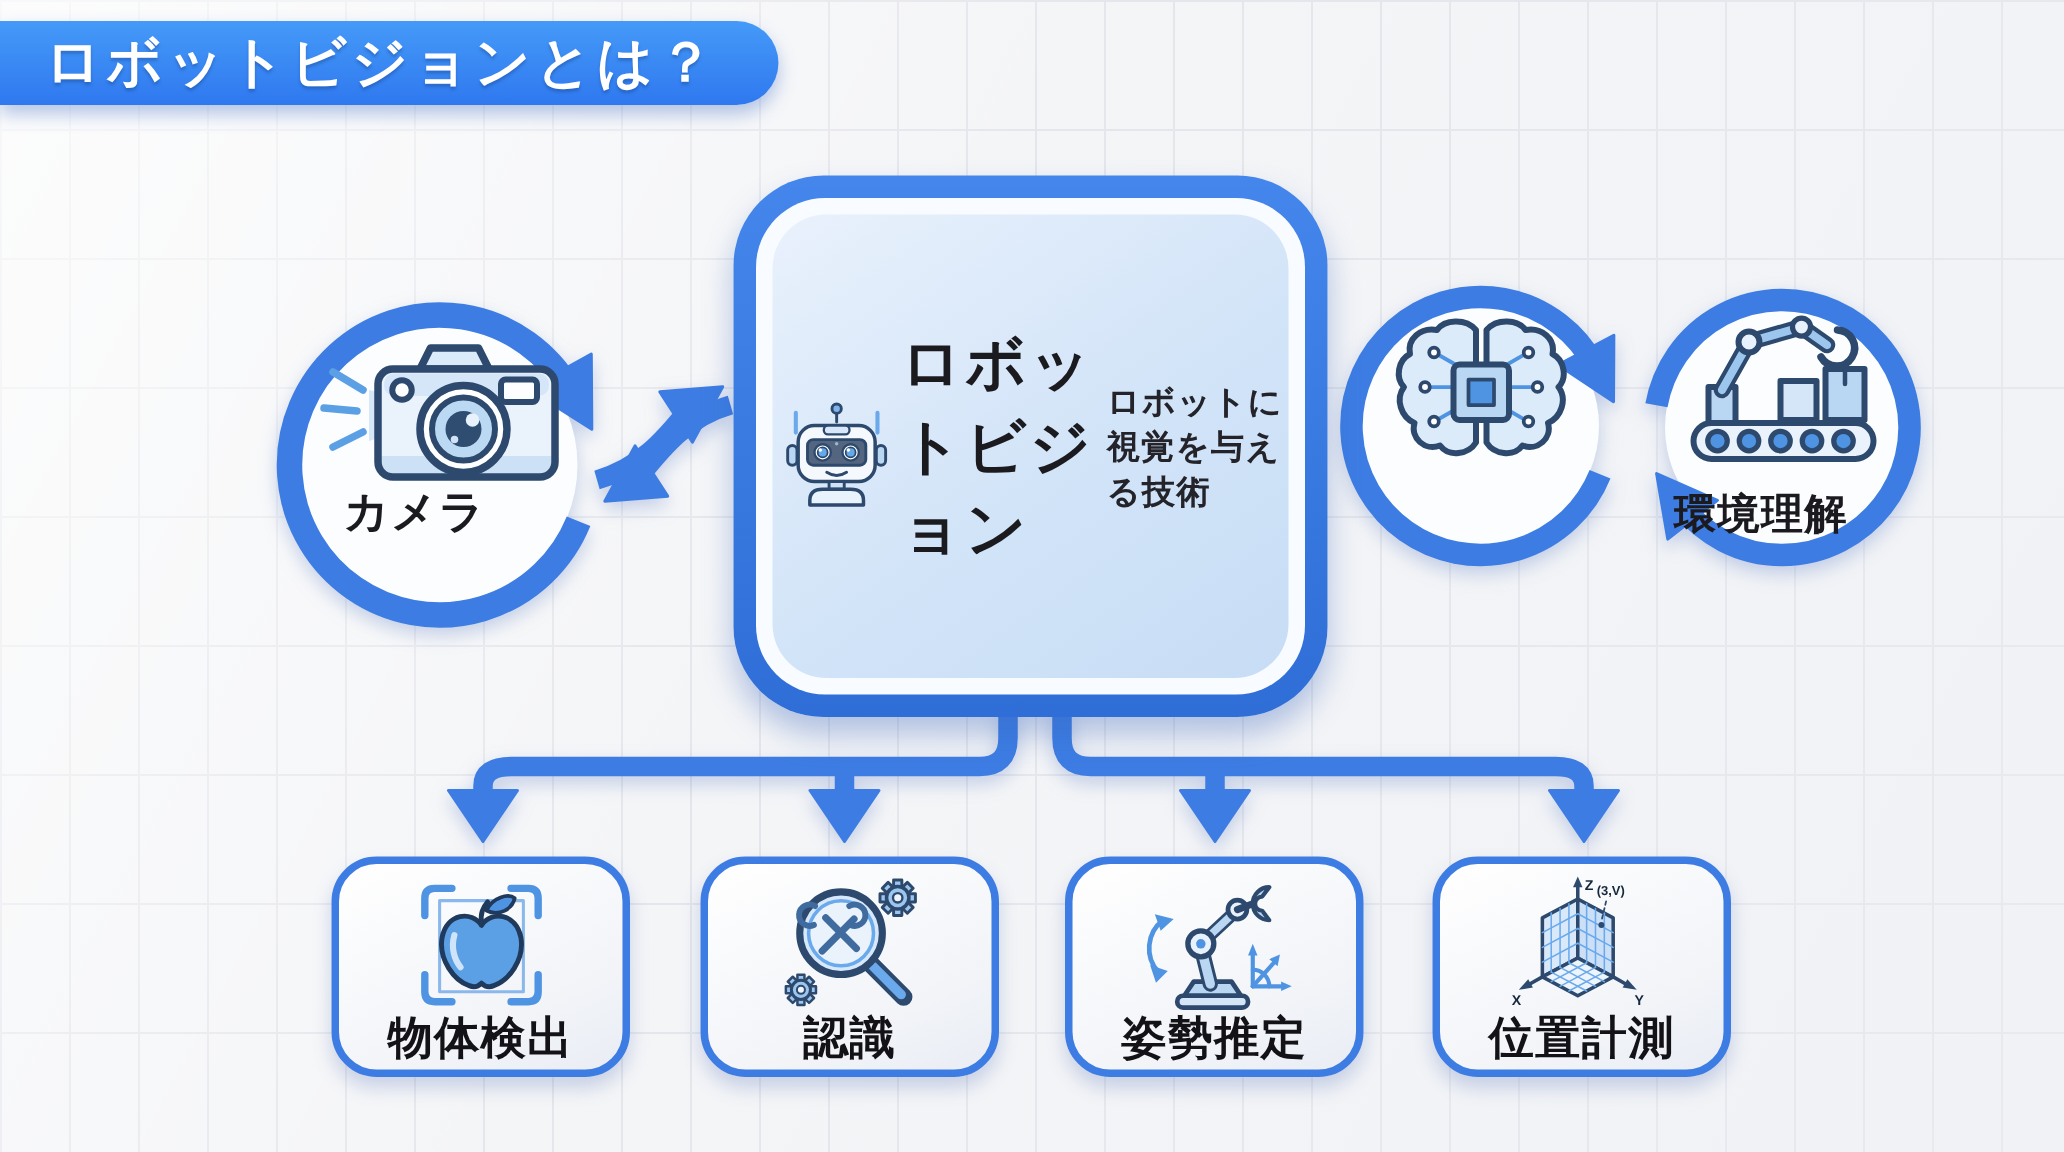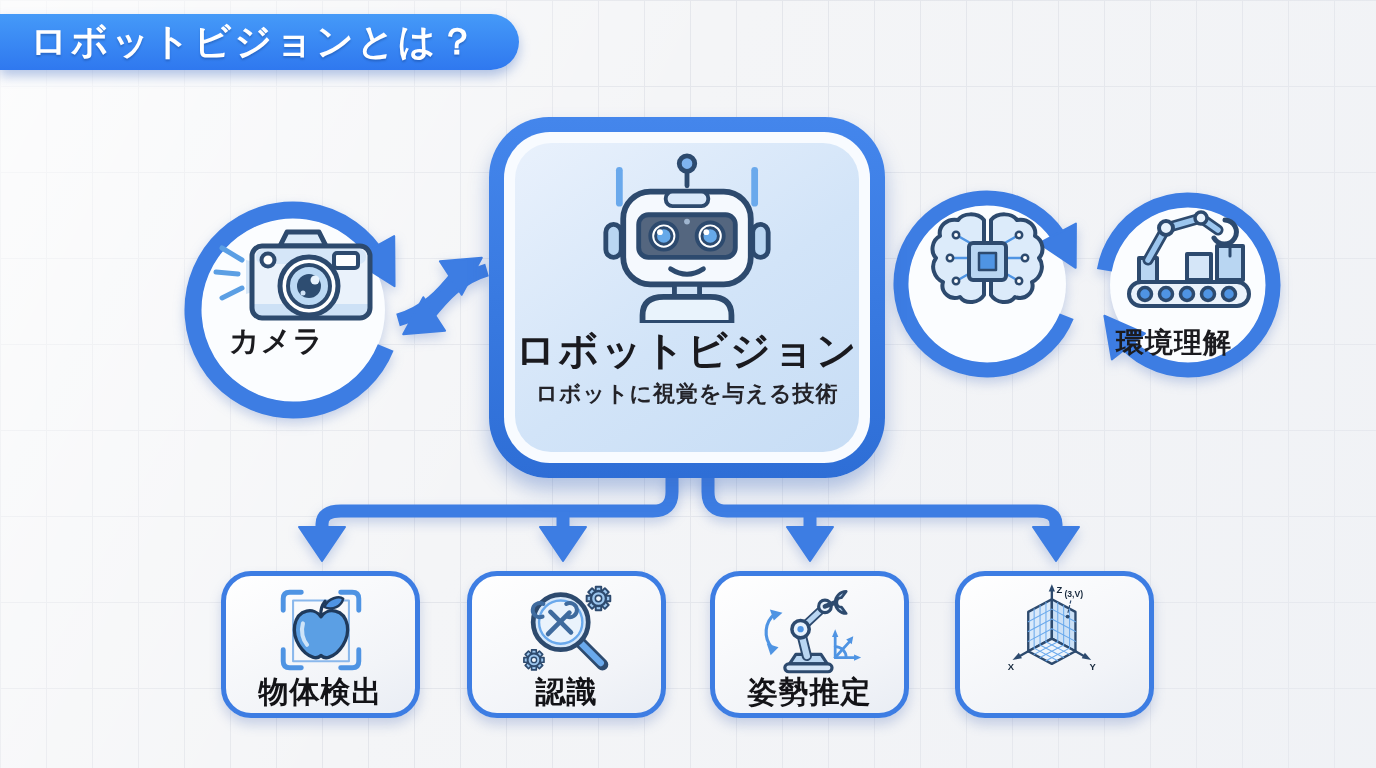--- a/index.html
+++ b/index.html
@@ -38,21 +38,21 @@
   .center-box{
     position:absolute;left:489px;top:117px;width:396px;height:361px;z-index:3;
     box-sizing:border-box;border-radius:60px;padding:15px;
     background:linear-gradient(180deg,#4486ec,#2e6ed6);
     box-shadow:0 12px 20px rgba(52,96,185,.35);
   }
   .center-white{background:#f8fbff;border-radius:46px;padding:11px;height:100%;box-sizing:border-box;}
   .center-fill{
     background:linear-gradient(145deg,#e9f1fc 0%,#d2e4f8 55%,#c7ddf5 100%);
     border-radius:36px;height:100%;box-sizing:border-box;
-    display:flex;flex-direction:column;align-items:center;
+    display:flex;align-items:center;
   }
   .center-title{font-size:40px;font-weight:800;color:#1a1a1f;letter-spacing:2px;margin-top:0px;}
   .center-subtitle{font-size:22px;font-weight:700;color:#232329;letter-spacing:1px;margin-top:1px;}
   .bottom-box{
     position:absolute;top:571px;width:199px;height:147px;z-index:3;box-sizing:border-box;
     background:linear-gradient(155deg,#ffffff 0%,#f2f4f8 70%,#e9edf4 100%);
     border:5px solid #3d7de3;border-radius:30px;
     box-shadow:0 7px 12px rgba(70,105,180,.25);
     display:flex;flex-direction:column;align-items:center;
   }
@@ -347,15 +347,16 @@
           <polygon points="104,90 100,97 112,99" fill="#2d4a6e"></polygon>
           <line x1="86" y1="24" x2="82" y2="41" stroke="#2d4a6e" stroke-width="1.5" stroke-dasharray="3,3"></line>
           <circle cx="82" cy="44" r="2.5" fill="#2d4a6e"></circle>
           <text x="68" y="14" font-size="12" font-weight="bold" fill="#16283c">Z</text>
           <text x="6" y="112" font-size="12" font-weight="bold" fill="#16283c">X</text>
           <text x="110" y="112" font-size="12" font-weight="bold" fill="#16283c">Y</text>
           <text x="78" y="19" font-size="11" font-weight="bold" fill="#16283c">(3,V)</text>
         </g>
       </svg>
     </div>
+    <div class="bottom-label">位置計測</div>
   </div>
 
 </div>
 
 </body></html>

